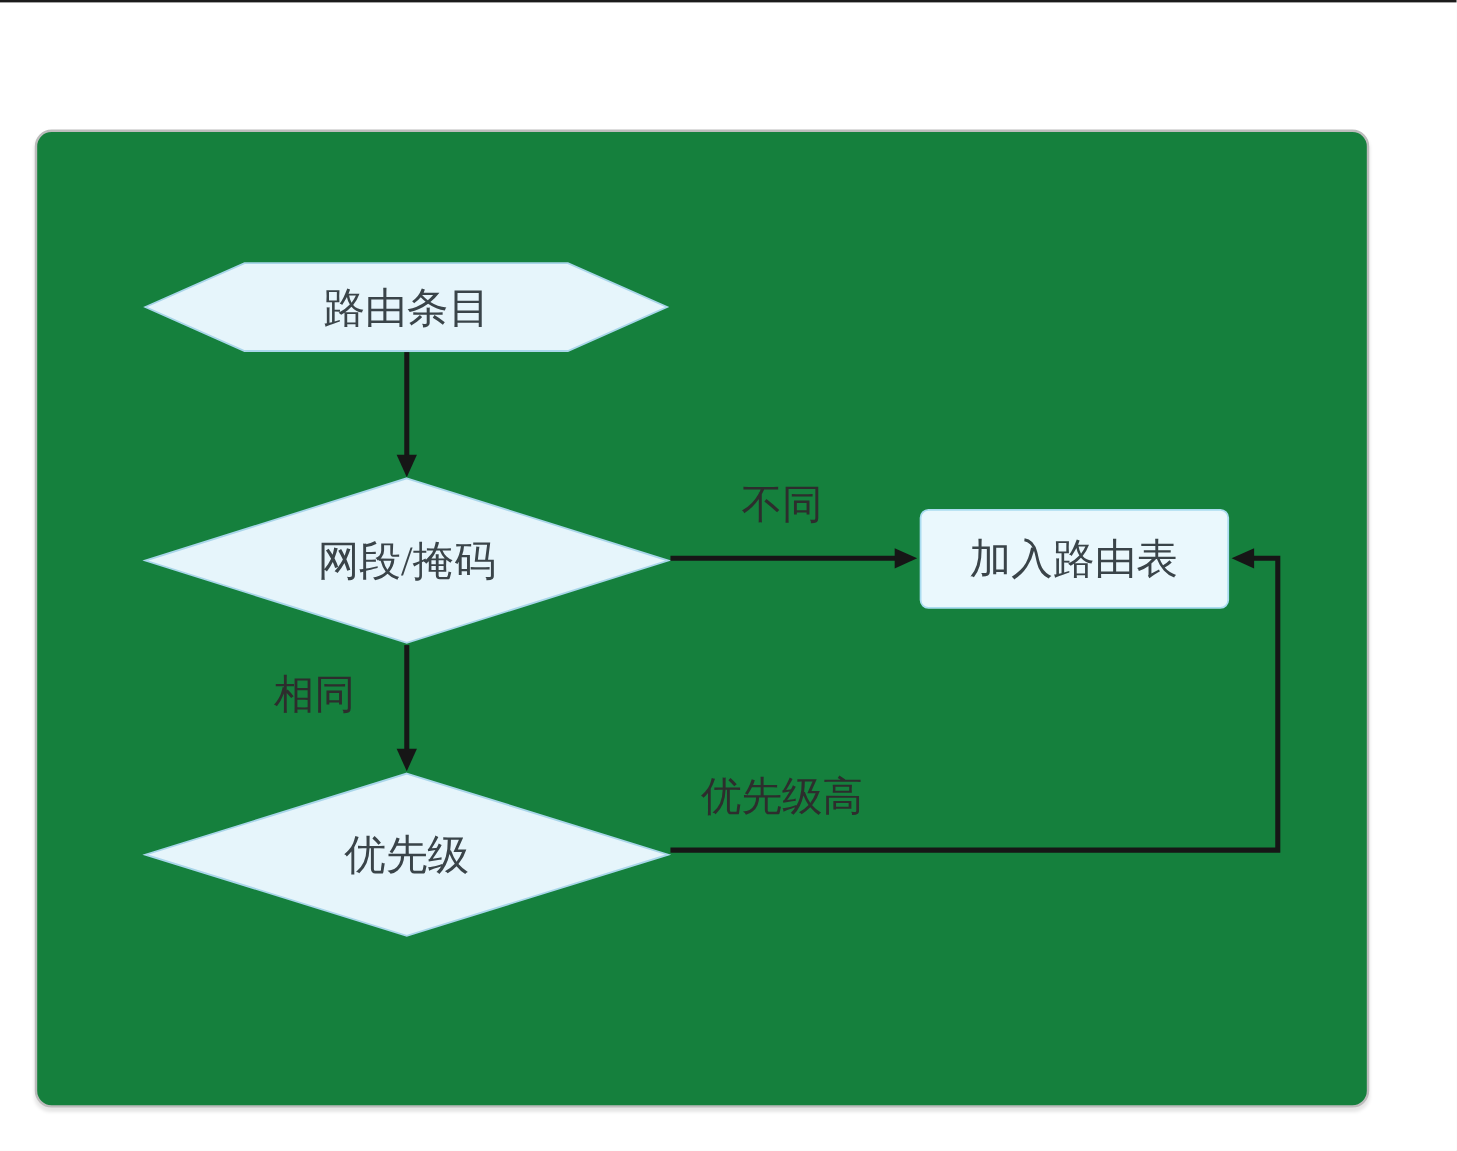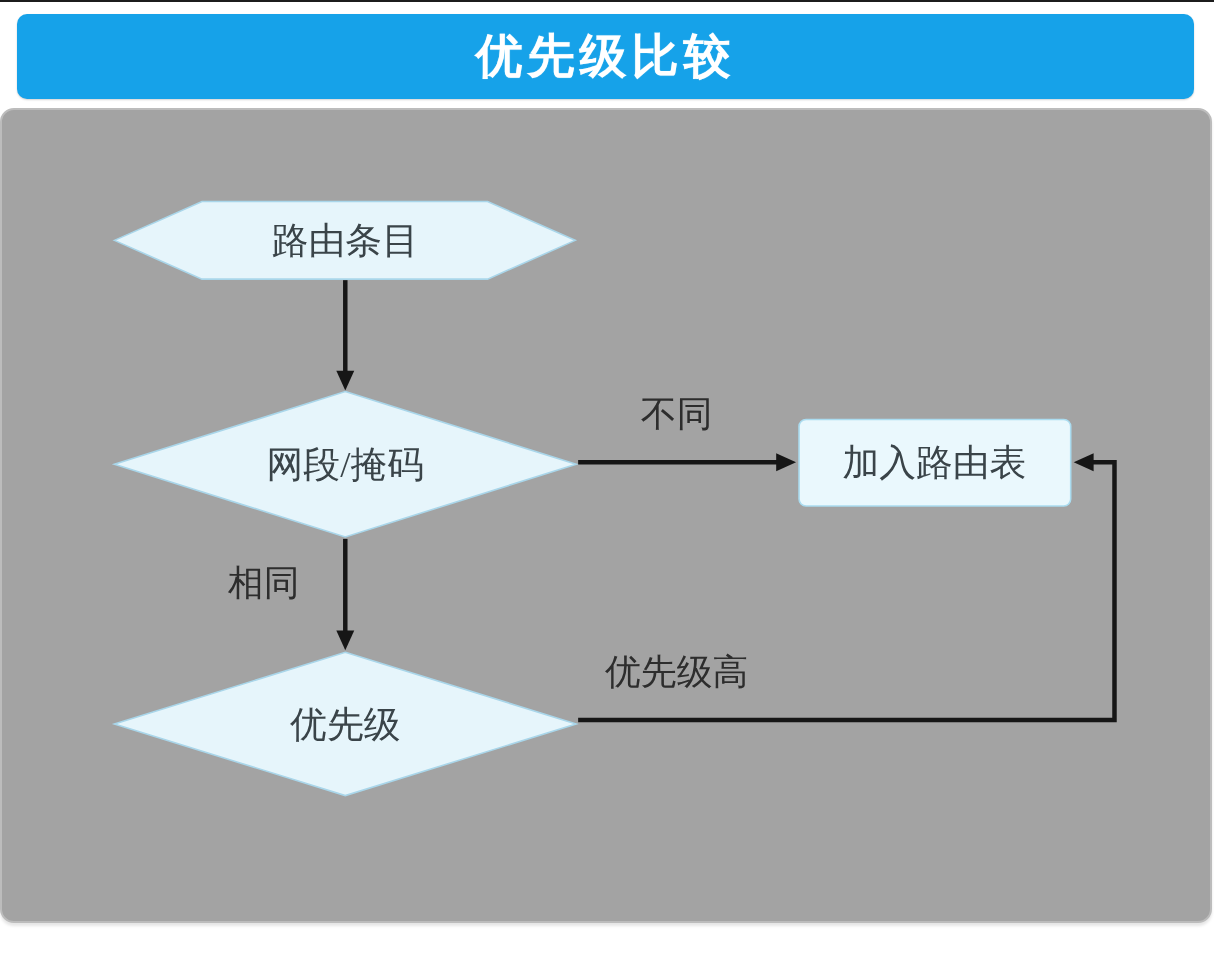--- a/index.html
+++ b/index.html
@@ -33,24 +33,24 @@
   }
   .title-banner .title-text {
     font-size: 47px;
     font-weight: bold;
     letter-spacing: 5px;
     line-height: 1;
     text-shadow: 0 0 1px rgba(255,255,255,0.6);
   }
   .flow-panel {
     position: absolute;
-    left: 0; top: 108px;
-    width: 1212px; height: 815px;
+    left: 29px; top: 108px;
+    width: 1112px; height: 815px;
     box-sizing: border-box;
-    background: #a3a3a3;
+    background: #15803d;
     border: 2px solid #bcbcbc;
     border-radius: 14px;
     box-shadow: 0 3px 3px rgba(0,0,0,0.10);
   }
   .flow-canvas {
     position: absolute;
     left: 0; top: 0;
     width: 100%; height: 100%;
   }
   .node-shape {
@@ -72,23 +72,20 @@
     stroke-linejoin: miter;
   }
 </style>
 </head>
 <body>
 
 <div class="page">
 
   <div class="top-edge-line"></div>
 
-  <div class="title-banner" style="background: rgb(22, 162, 233);">
-    <span class="title-text" style="color: rgb(255, 255, 255);">优先级比较</span>
-  </div>
 
   <div class="flow-panel">
     <svg class="flow-canvas" viewBox="0 0 1180 815" xmlns="http://www.w3.org/2000/svg">
 
       <polygon class="node-shape" points="96,131 184,92 471,92 559,131 471,170 184,170" stroke="#a9d6ea" fill="#e6f5fb"></polygon>
       <text class="node-label" x="328" y="131" dy="0.35em" fill="#3a4449">路由条目</text>
 
       <line class="connector" x1="328" y1="171" x2="328" y2="264" stroke="#161616"></line>
       <polygon points="328,282 319,262 337,262" fill="#161616"></polygon>
 

